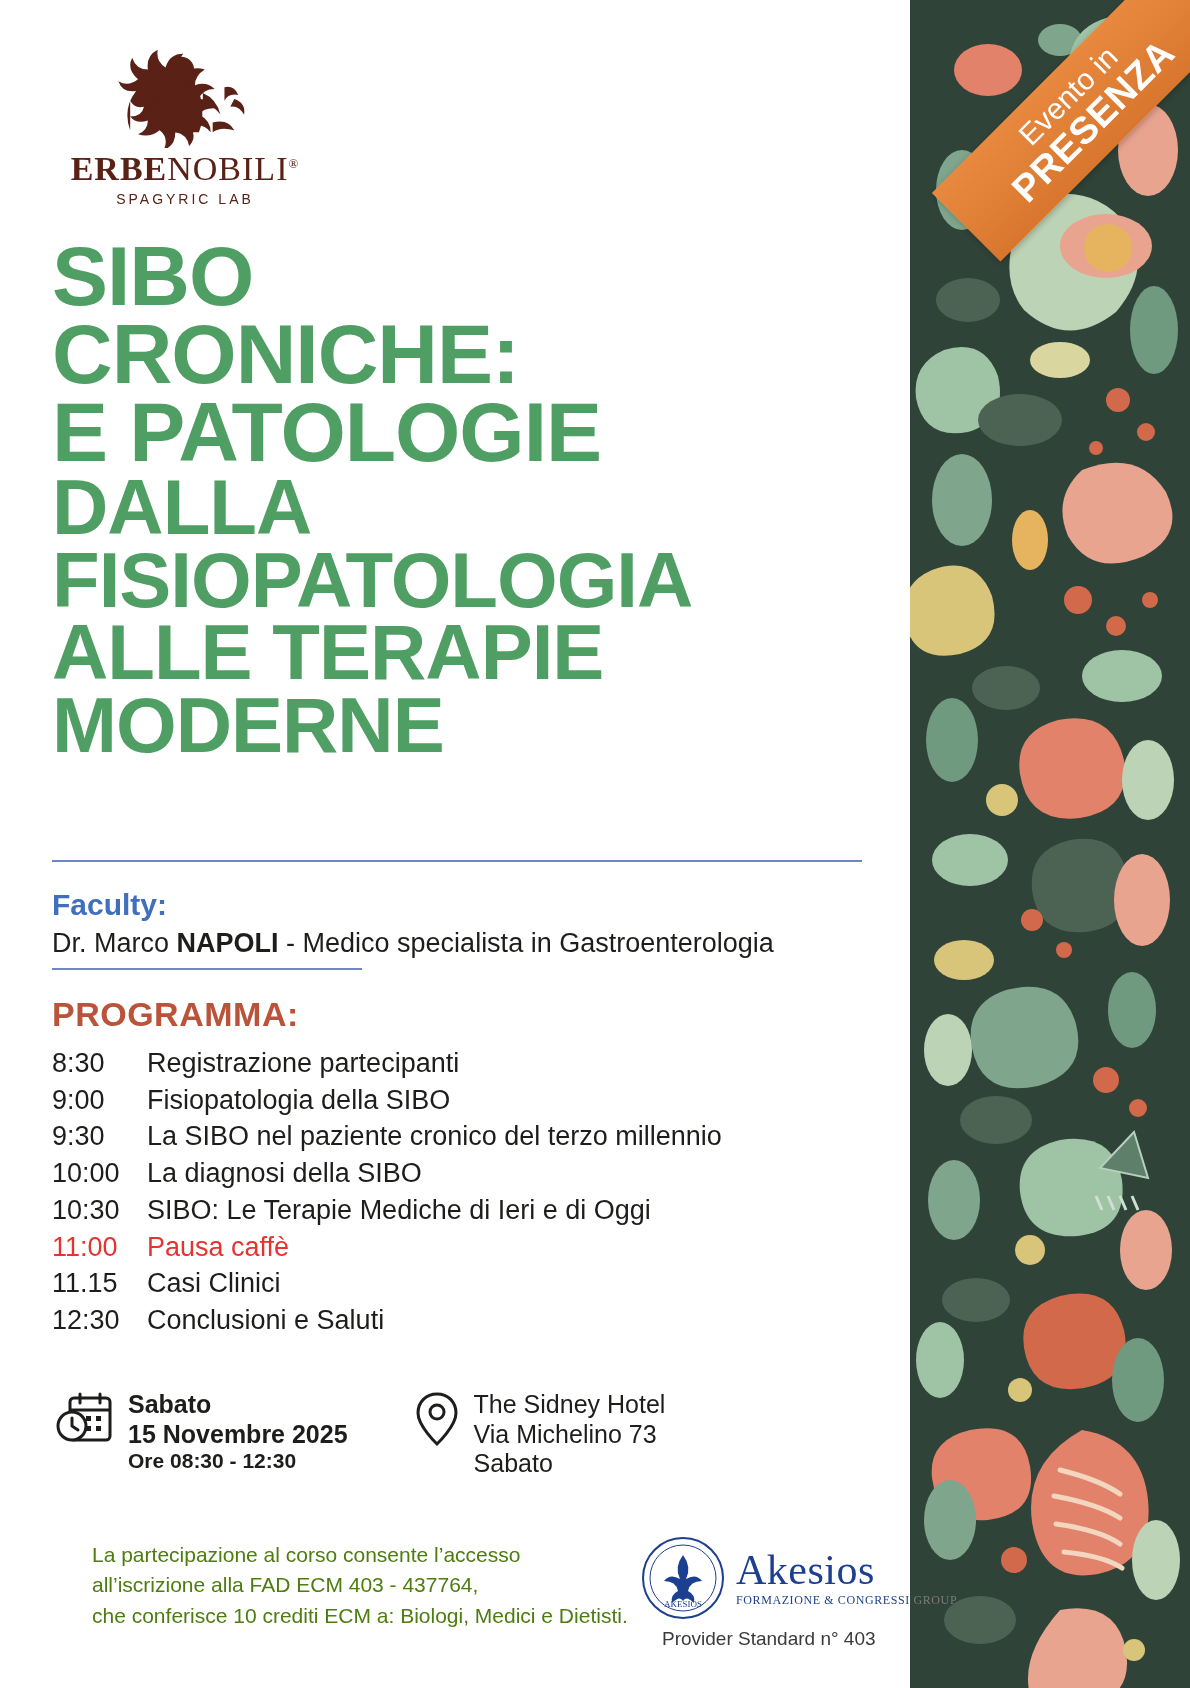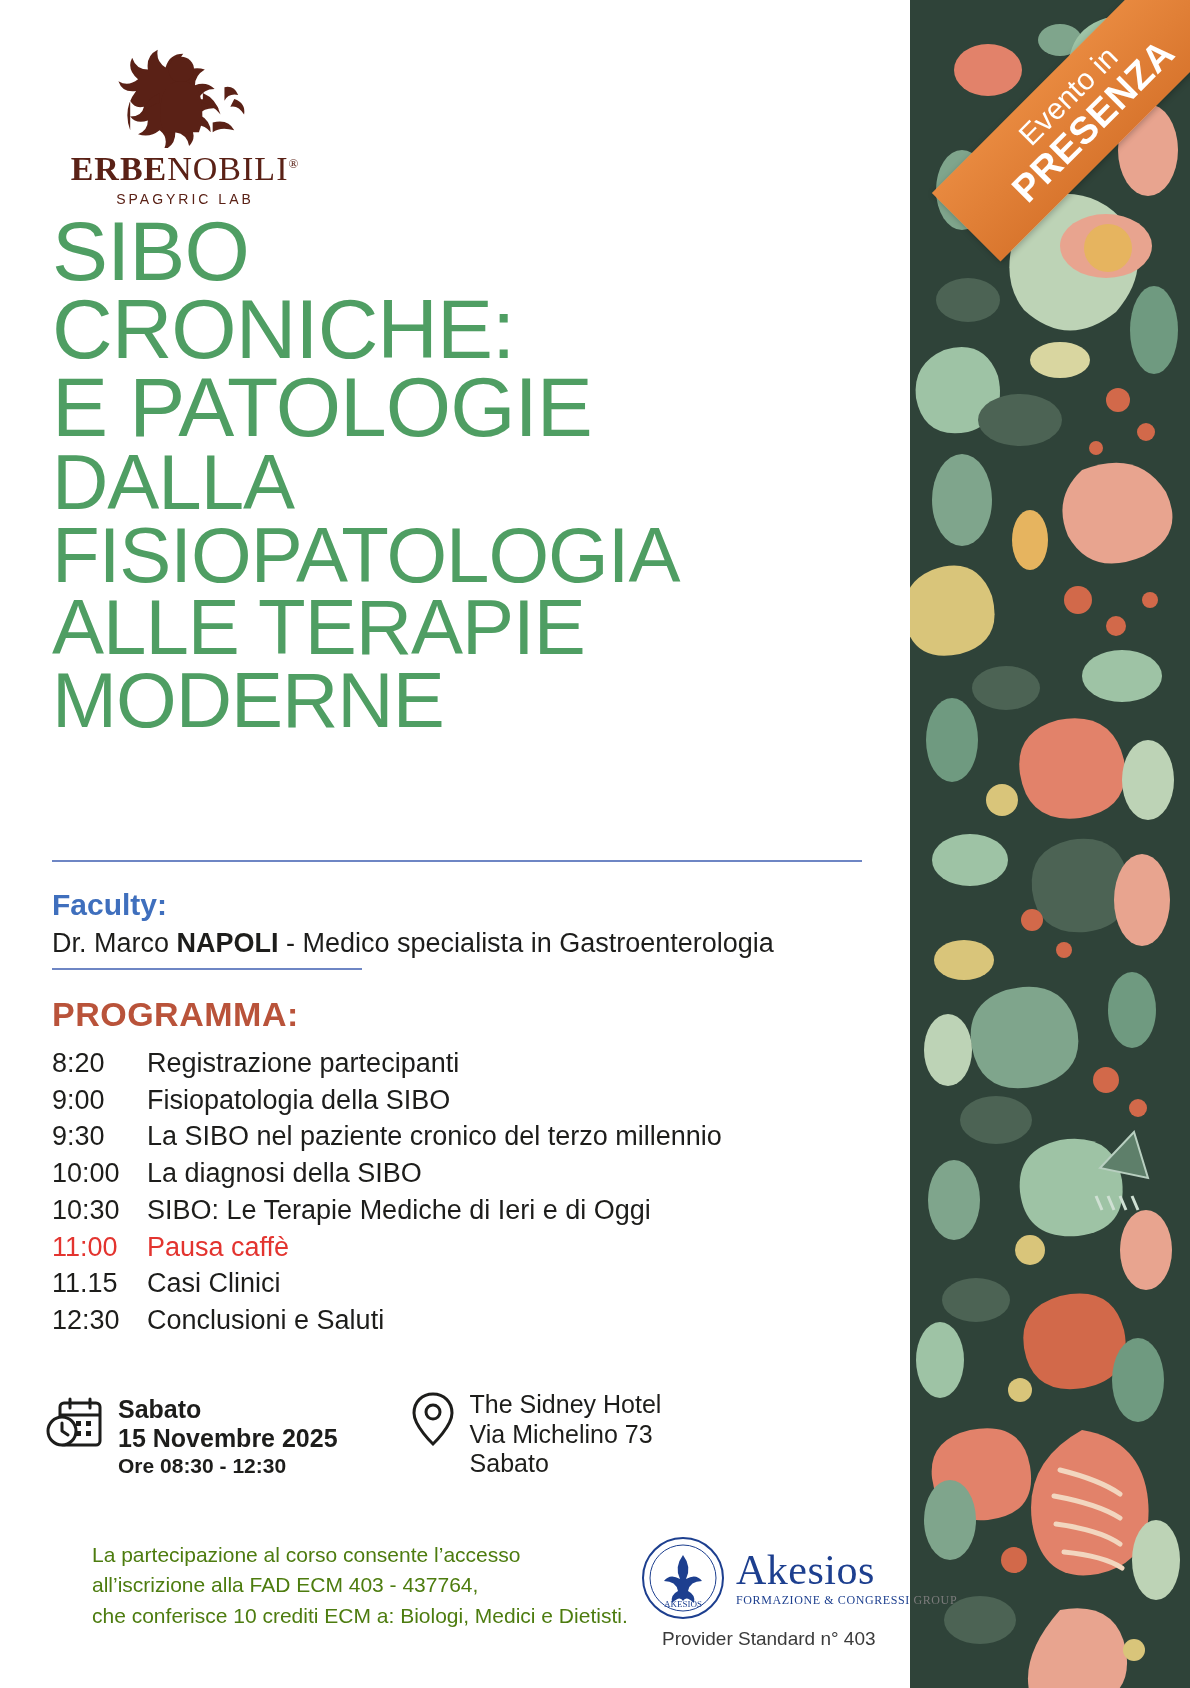--- a/index.html
+++ b/index.html
@@ -72,24 +72,24 @@
   .logo-sub {
     font-size: 14px;
     letter-spacing: 3px;
     color: #5a2116;
     margin-top: 3px;
   }
 
   
   .title {
     position: absolute;
-    left: 52px; top: 212px;
+    left: 52px; top: 237px;
     width: 810px;
     color: #4f9e63;
-    font-weight: 400;
+    font-weight: 700;
     line-height: .93;
     letter-spacing: -1px;
   }
   .title .big { font-size: 84px; display:block; }
   .title .mid { font-size: 78px; display:block; }
 
   
   .rule {
     position: absolute;
     height: 2px;
@@ -132,24 +132,24 @@
     font-size: 27px;
     color: #1d1d1b;
     line-height: 1.36;
   }
   .prog-row .t { width: 95px; flex: 0 0 95px; }
   .prog-row.highlight { color: #e3342f; }
 
   
   .info {
     position: absolute;
-    left: 46px; top: 1390px;
+    left: 56px; top: 1390px;
     display: flex;
-    align-items: flex-end;
-    gap: 12px;
+    align-items: flex-start;
+    gap: 6px;
   }
   .info-block { display: flex; align-items: flex-start; gap: 14px; }
   .info-text { line-height: 1.18; }
   .info-text .l1 { font-size: 25px; font-weight: 700; color: #1d1d1b; }
   .info-text .l2 { font-size: 25px; font-weight: 700; color: #1d1d1b; }
   .info-text .l3 { font-size: 21px; font-weight: 700; color: #1d1d1b; }
   .venue { margin-left: 60px; }
   .venue .l1 { font-size: 25px; font-weight: 400; }
   .venue .l2, .venue .l3 { font-size: 25px; font-weight: 400; }
 
@@ -309,21 +309,21 @@
   <div class="rule" style="left:52px; top:968px; width:310px;"></div>
 
   <div class="faculty-label">Faculty:</div>
   <div class="faculty-text">
     <span>Dr. Marco </span><b>NAPOLI</b><span> - Medico specialista in Gastroenterologia</span>
   </div>
 
   <div class="prog-title">PROGRAMMA:</div>
   <div class="prog-list">
     <div class="prog-row">
-      <span class="t">8:20</span>
+      <span class="t">8:30</span>
       <span class="d">Registrazione partecipanti</span>
     </div>
     <div class="prog-row">
       <span class="t">9:00</span>
       <span class="d">Fisiopatologia della SIBO</span>
     </div>
     <div class="prog-row">
       <span class="t">9:30</span>
       <span class="d">La SIBO nel paziente cronico del terzo millennio</span>
     </div>

